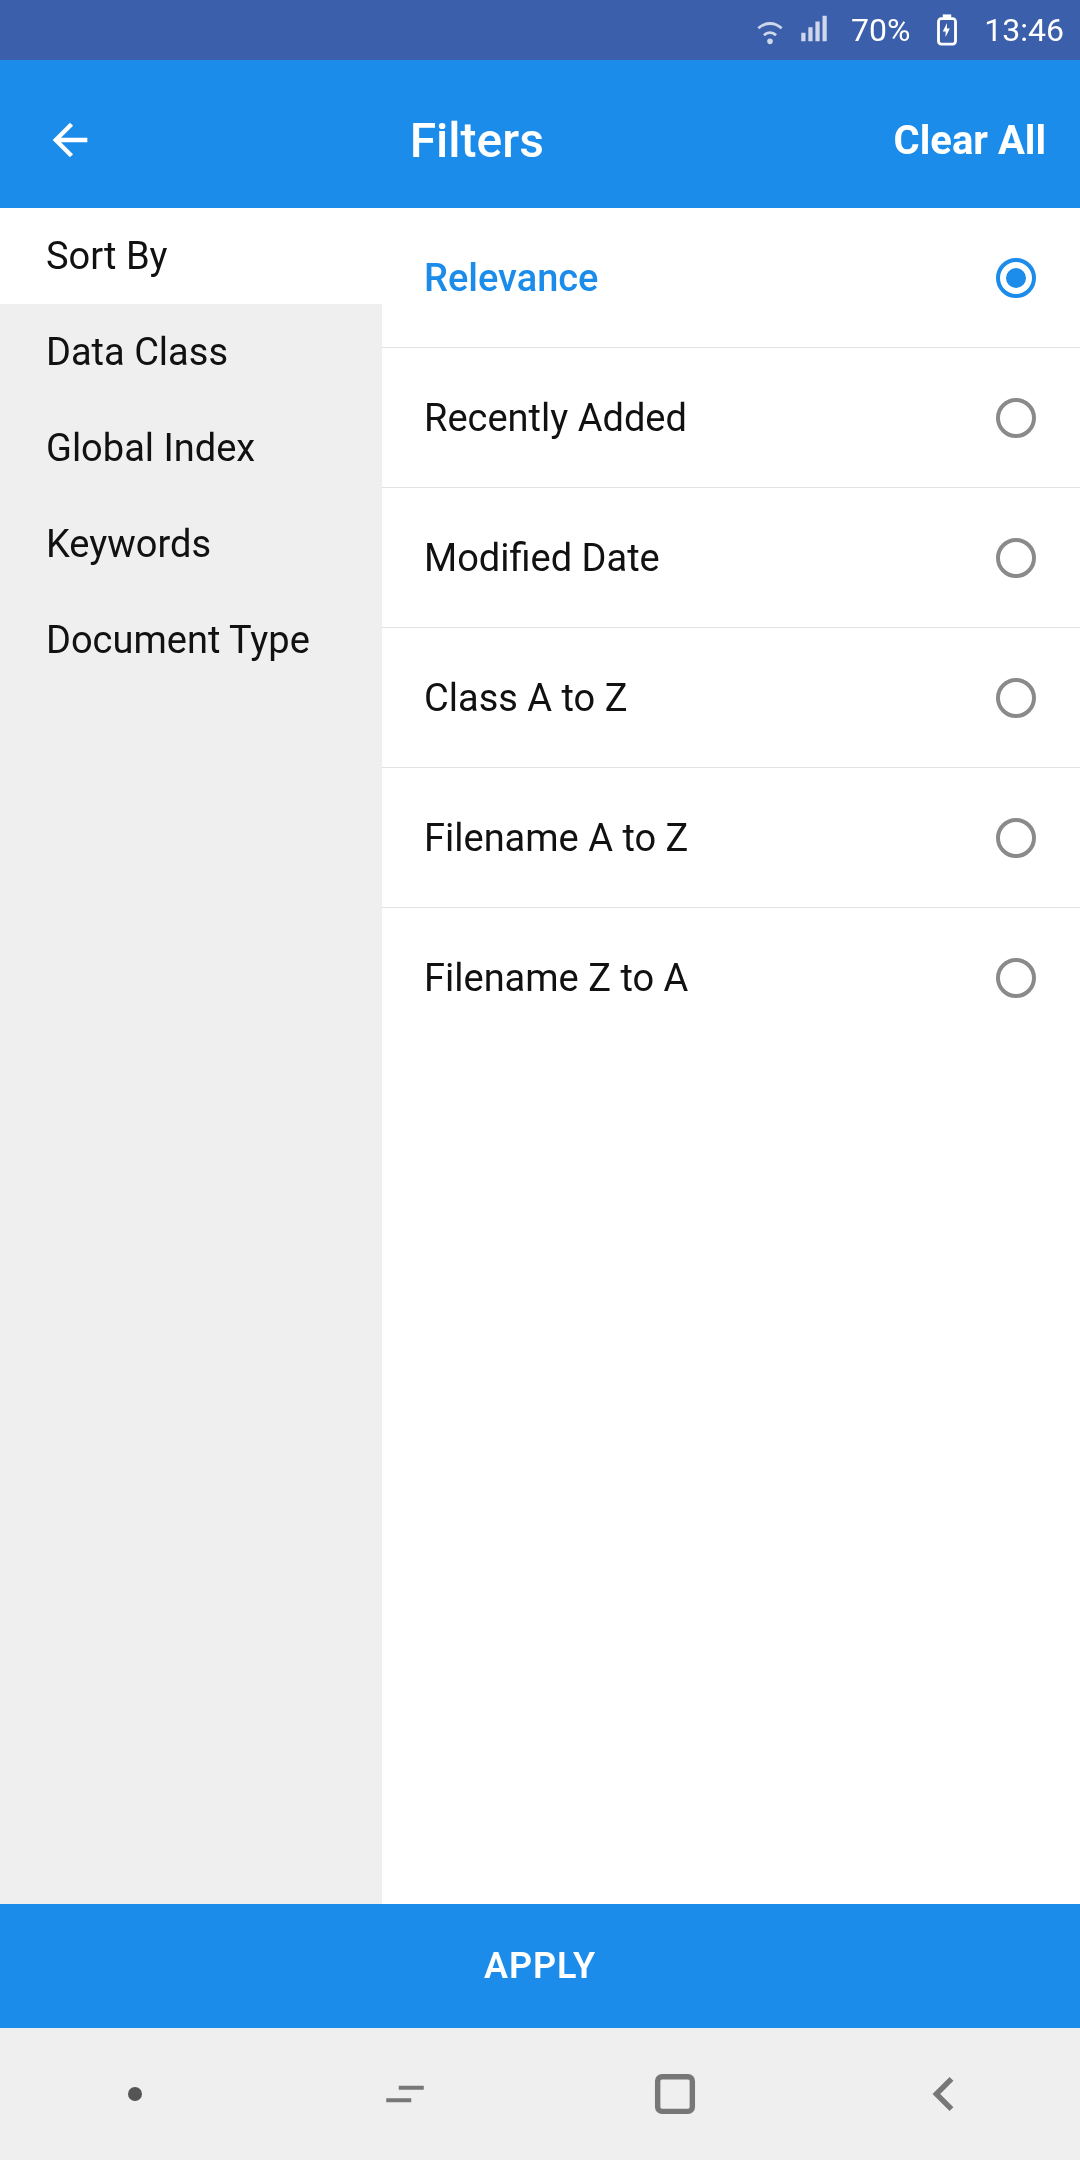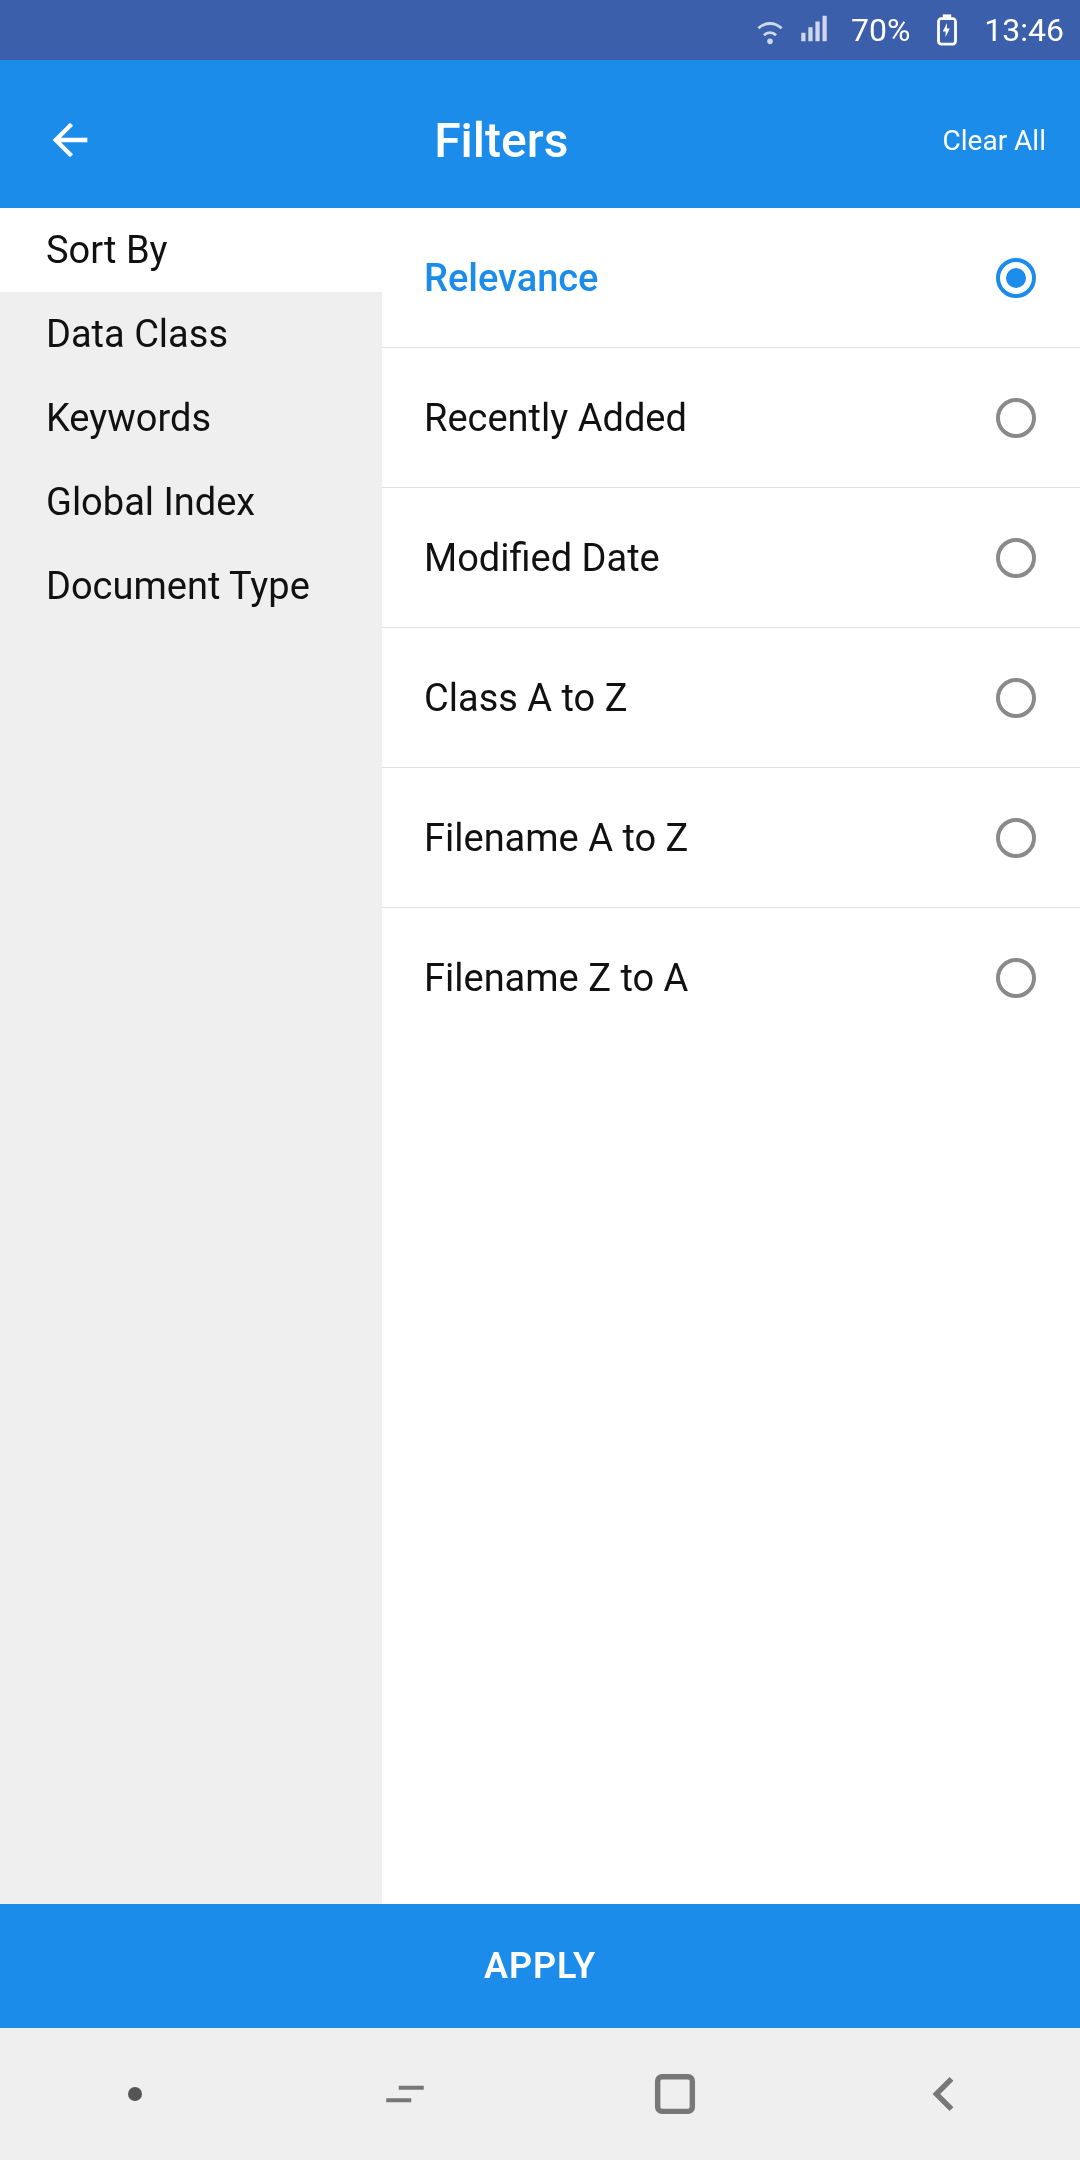--- a/index.html
+++ b/index.html
@@ -8,26 +8,26 @@
 
     
     .status-bar { height: 60px; background: #3b5fab; display: flex; align-items: center; justify-content: flex-end; padding: 0 16px; color: #fff; font-size: 32px; gap: 20px; }
     .status-icons { display: flex; align-items: center; gap: 10px; }
     .status-icon-svg { width: 34px; height: 34px; }
 
     
     .toolbar { height: 148px; background: #1c8ceb; display: flex; align-items: center; color: #fff; padding: 12px 34px 0 40px; }
     .toolbar-back { width: 60px; height: 60px; display: flex; align-items: center; justify-content: center; }
     .toolbar-title { flex: 1; text-align: center; font-size: 48px; font-weight: 500; margin-left: -40px; }
-    .toolbar-action { font-size: 28px; font-weight: 400; }
+    .toolbar-action { font-size: 40px; font-weight: 700; }
 
     
     .content { flex: 1; display: flex; background: #efefef; }
     .sidebar { width: 382px; background: #efefef; display: flex; flex-direction: column; }
-    .sidebar-item { height: 84px; padding-left: 46px; display: flex; align-items: center; font-size: 38px; color: #111; }
+    .sidebar-item { height: 96px; padding-left: 46px; display: flex; align-items: center; font-size: 38px; color: #111; }
     .sidebar-item.active { background: #fff; }
     .options { flex: 1; background: #fff; display: flex; flex-direction: column; }
     .option-row { height: 140px; display: flex; align-items: center; padding: 0 44px 0 42px; justify-content: space-between; font-size: 38px; color: #111; border-bottom: 1px solid #e2e2e2; }
     .option-row:last-child { border-bottom: none; }
     .option-row.selected .option-label { color: #1c8ceb; font-weight: 500; }
     .radio { width: 40px; height: 40px; border: 4px solid #8a8a8a; border-radius: 50%; position: relative; }
     .option-row.selected .radio { border-color: #1c8ceb; }
     .option-row.selected .radio::after { content: ''; position: absolute; inset: 6px; background: #1c8ceb; border-radius: 50%; }
 
     
@@ -73,24 +73,24 @@
 
   <div class="content">
     <div class="sidebar">
       <div class="sidebar-item active">
         <span>Sort By</span>
       </div>
       <div class="sidebar-item">
         <span>Data Class</span>
       </div>
       <div class="sidebar-item">
-        <span>Keywords</span>
+        <span>Global Index</span>
       </div>
       <div class="sidebar-item">
-        <span>Global Index</span>
+        <span>Keywords</span>
       </div>
       <div class="sidebar-item">
         <span>Document Type</span>
       </div>
     </div>
 
     <div class="options">
       <div class="option-row selected">
         <span class="option-label">Relevance</span>
         <span class="radio"></span>

